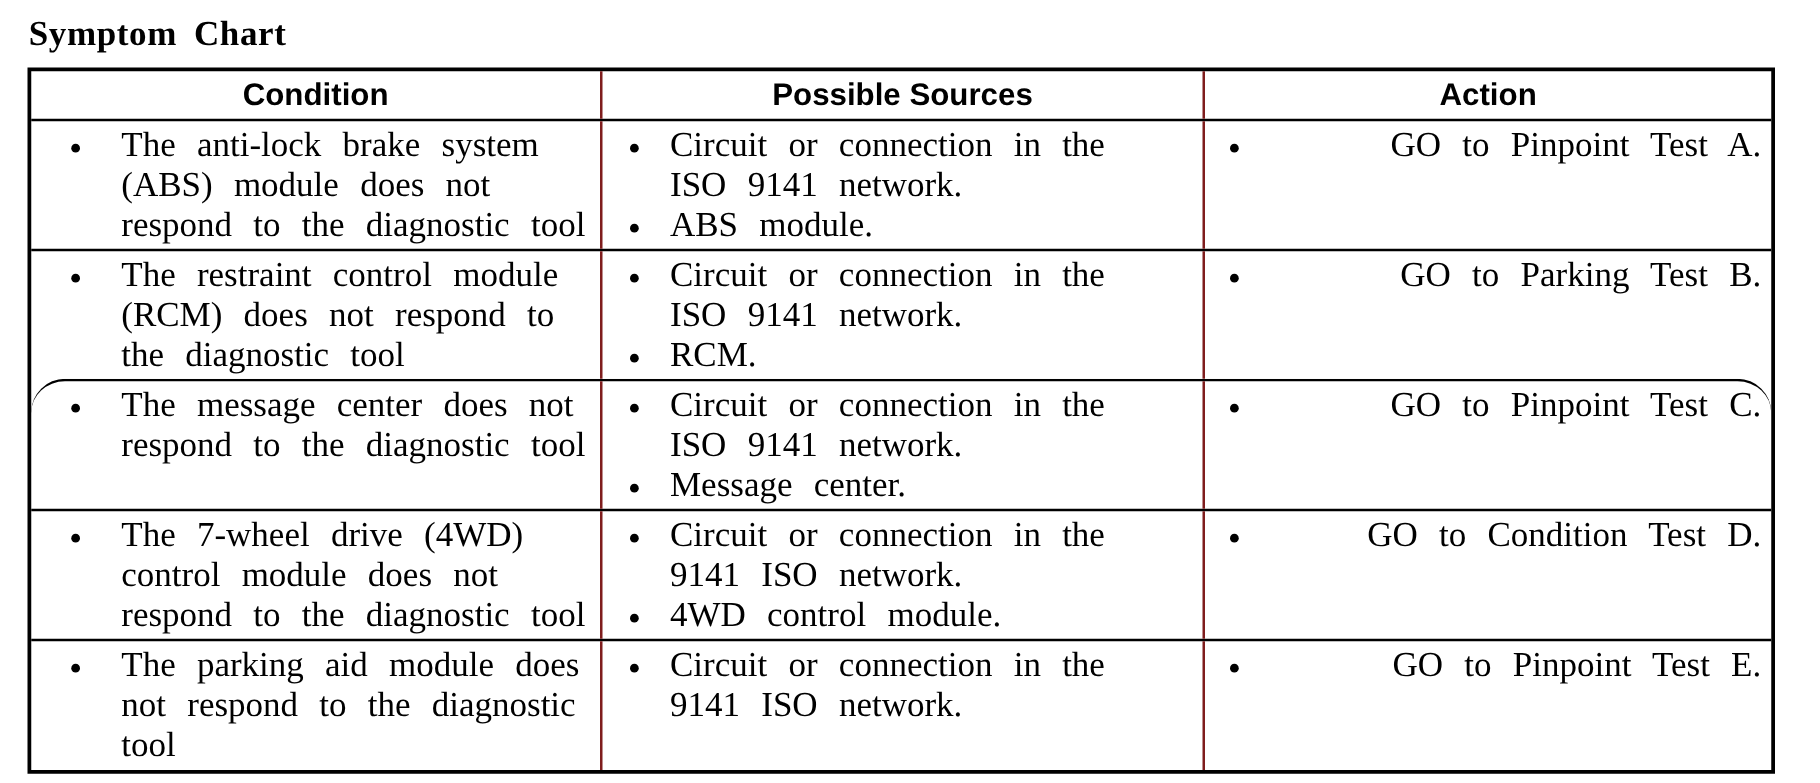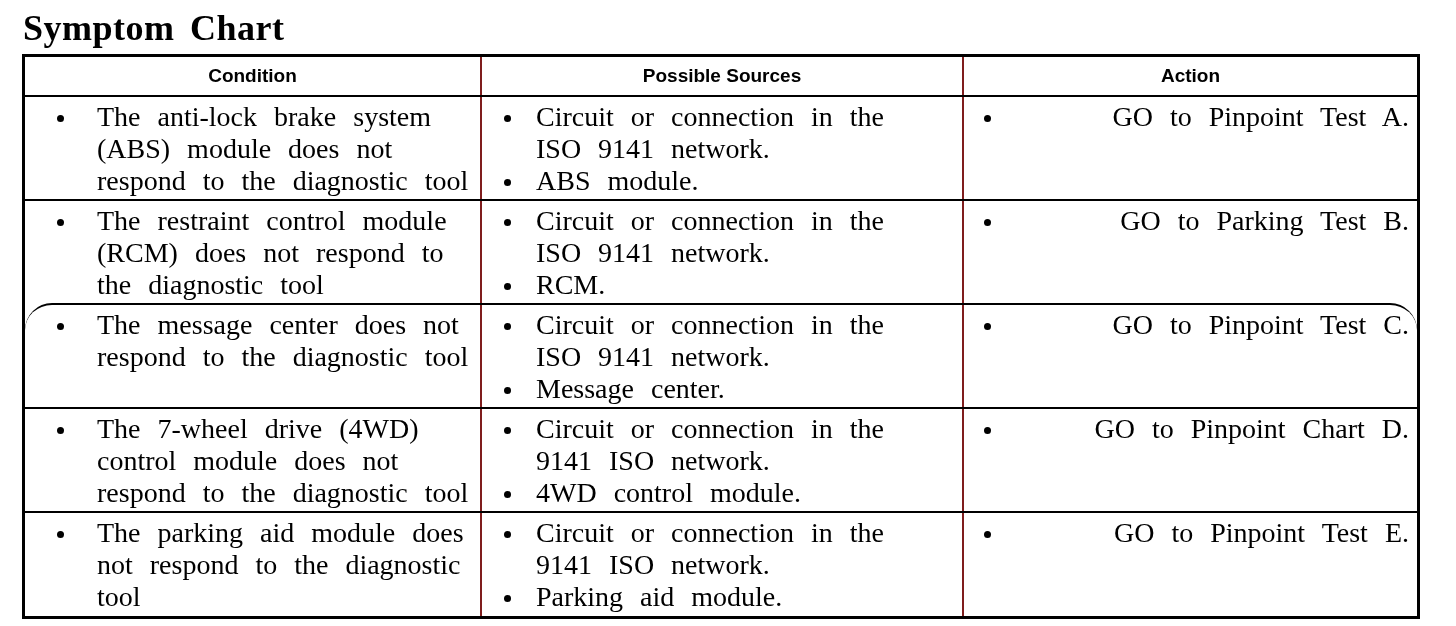--- a/index.html
+++ b/index.html
@@ -16,21 +16,21 @@
   }
   .page {
     width: 1456px;
     height: 626px;
     background: #ffffff;
     box-sizing: border-box;
   }
   .doc-title {
     margin: 12px 0 10px 23px;
     font-family: "Liberation Serif", "DejaVu Serif", serif;
-    font-size: 36px;
+    font-size: 28px;
     font-weight: bold;
     letter-spacing: 0.5px;
     line-height: 32px;
     word-spacing: 6px;
   }
   .symptom-table {
     margin-left: 22px;
     width: 1398px;
     box-sizing: border-box;
     border: 3px solid #000000;
@@ -52,21 +52,21 @@
   .col-1 { width: 455px; flex: none; }
   .col-2 { width: 482px; flex: none; }
   .col-3 { flex: 1; }
   .header-row .cell {
     min-height: 38px;
     display: flex;
     align-items: center;
     justify-content: center;
     font-family: "Liberation Sans", "DejaVu Sans", sans-serif;
     font-weight: bold;
-    font-size: 19px;
+    font-size: 25px;
     line-height: 34px;
   }
   .body-row .cell {
     padding-top: 4px;
     padding-bottom: 2px;
   }
   .r1 { min-height: 99px; }
   .r2 { min-height: 101px; }
   .r3 { min-height: 100px; border-radius: 27px; }
   .r4 { min-height: 101px; }
@@ -238,46 +238,40 @@
               <span class="dot"></span>
             </span>
           <span class="li-text">4WD control module.</span>
         </div>
       </div>
       <div class="cell col-3">
         <div class="li">
           <span class="dot-col">
               <span class="dot"></span>
             </span>
-          <span class="li-text">GO to Pinpoint Chart D.</span>
+          <span class="li-text">GO to Condition Test D.</span>
         </div>
       </div>
     </div>
 
     <div class="trow body-row r5">
       <div class="cell col-1">
         <div class="li">
           <span class="dot-col">
               <span class="dot"></span>
             </span>
           <span class="li-text">The parking aid module does not respond to the diagnostic tool</span>
         </div>
       </div>
       <div class="cell col-2">
         <div class="li">
           <span class="dot-col">
               <span class="dot"></span>
             </span>
           <span class="li-text">Circuit or connection in the 9141 ISO network.</span>
-        </div>
-        <div class="li">
-          <span class="dot-col">
-              <span class="dot"></span>
-            </span>
-          <span class="li-text">Parking aid module.</span>
         </div>
       </div>
       <div class="cell col-3">
         <div class="li">
           <span class="dot-col">
               <span class="dot"></span>
             </span>
           <span class="li-text">GO to Pinpoint Test E.</span>
         </div>
       </div>

